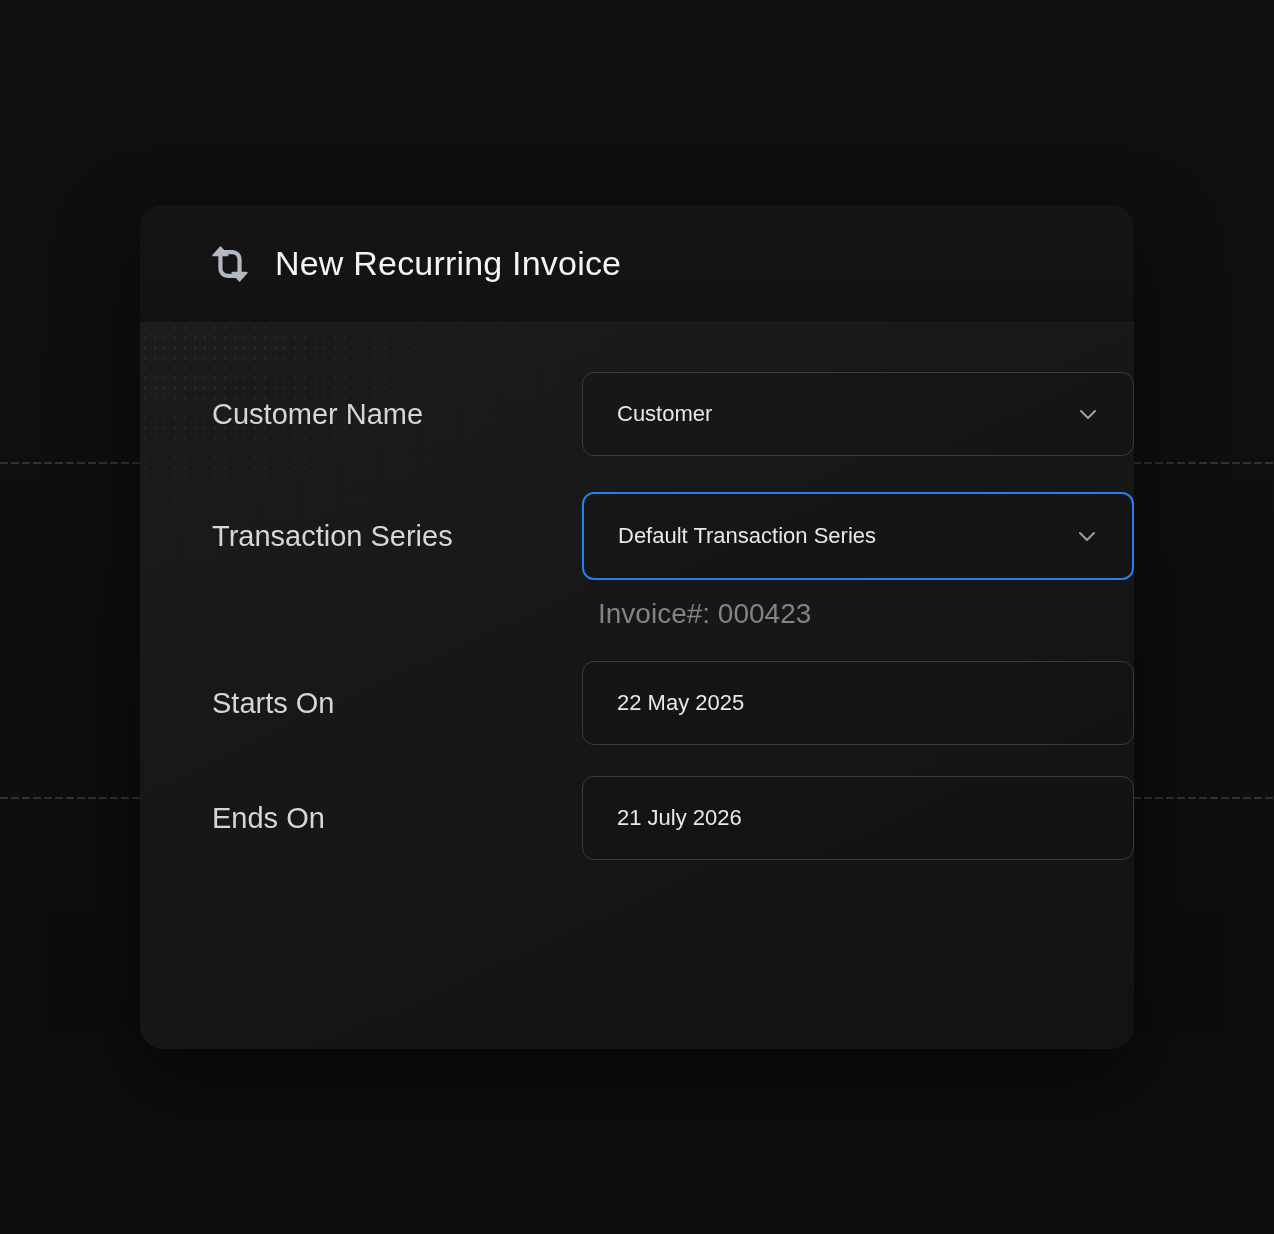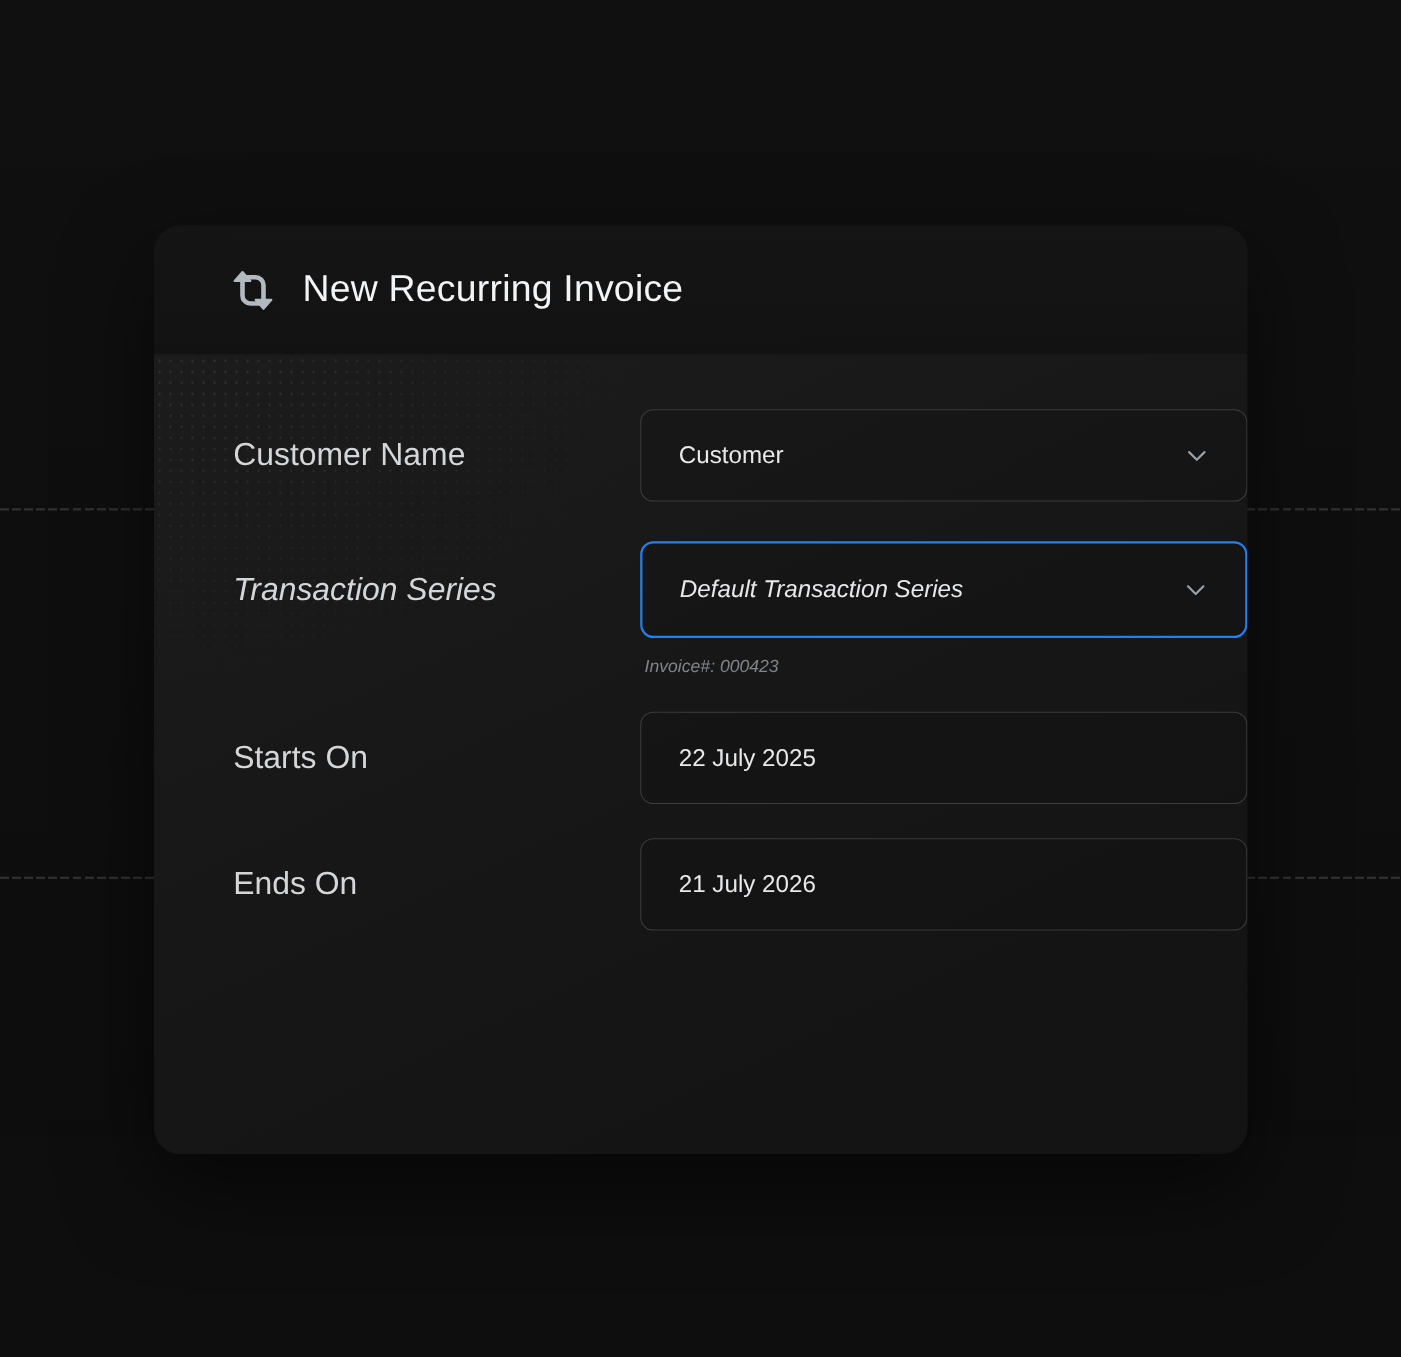--- a/index.html
+++ b/index.html
@@ -122,25 +122,25 @@
     flex: 1 1 auto;
     white-space: nowrap;
     overflow: hidden;
   }
   .chevron-icon {
     width: 30px;
     height: 30px;
     flex: 0 0 auto;
   }
   .helper-text {
-    margin: 18px 0 0 4px;
-    font-size: 16px;
+    margin: 18px 0 0 16px;
+    font-size: 28px;
     color: #818487;
   }
-  .mt-36 { margin-top: 36px; font-style: italic; }
+  .mt-36 { margin-top: 36px; }
   .mt-38 { margin-top: 38px; }
   .mt-31 { margin-top: 31px; }
 </style>
 </head>
 <body>
 
 <div class="stage">
 
   <div class="guide-line top"></div>
   <div class="guide-line bottom"></div>
@@ -183,21 +183,21 @@
           </div>
           <div class="helper-text">Invoice#: 000423</div>
         </div>
       </div>
 
 
       <div class="form-row mt-31">
         <div class="field-label">Starts On</div>
         <div class="control-col">
           <div class="field">
-            <div class="field-value">22 July 2025</div>
+            <div class="field-value">22 May 2025</div>
           </div>
         </div>
       </div>
 
       <div class="form-row mt-31">
         <div class="field-label">Ends On</div>
         <div class="control-col">
           <div class="field">
             <div class="field-value">21 July 2026</div>
           </div>

